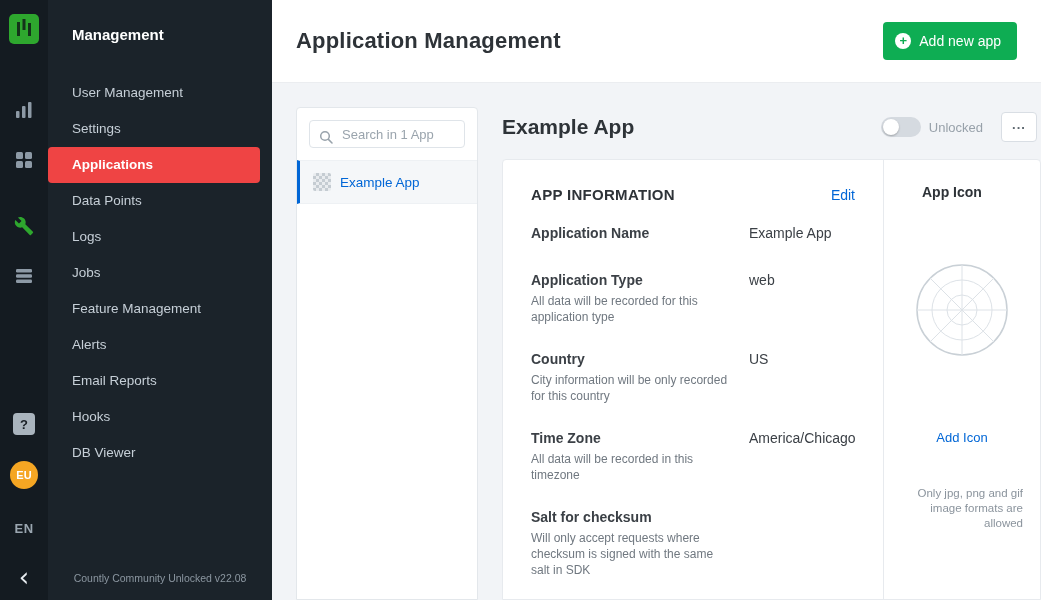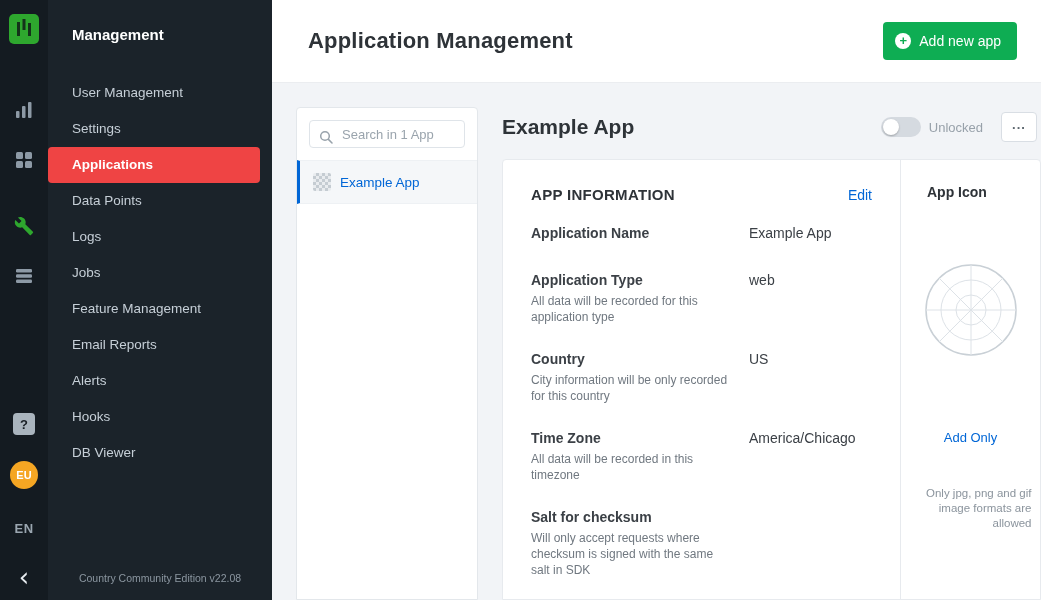--- a/index.html
+++ b/index.html
@@ -75,21 +75,21 @@
   .edit-link{margin-left:auto;color:#0166D6;font-size:14px;cursor:pointer;}
   .info-row{display:flex;margin-bottom:26px;}
   .row-left{width:218px;padding-right:16px;box-sizing:border-box;flex-shrink:0;}
   .row-label{font-size:14px;font-weight:700;color:#3b4046;margin-bottom:5px;}
   .row-desc{font-size:12px;color:#707880;line-height:16px;}
   .row-desc:empty{display:none;}
   .row-value{font-size:14px;color:#3b4046;}
   .row-value:empty{display:none;}
   .info-row.offset .row-value{}
 
-  .icon-panel{width:140px;flex-shrink:0;border-left:1px solid #e7eaee;padding:24px 16px;box-sizing:border-box;
+  .icon-panel{width:157px;flex-shrink:0;border-left:1px solid #e7eaee;padding:24px 28px;box-sizing:border-box;
               display:flex;flex-direction:column;align-items:center;gap:27px;}
   .icon-panel-heading{align-self:flex-start;padding-left:10px;font-size:14px;font-weight:700;color:#2e3338;}
   .big-icon{margin-top:36px;cursor:pointer;}
   .add-icon-link{margin-top:42px;color:#0166D6;font-size:13px;cursor:pointer;}
   .formats-note{margin-top:14px;font-size:11.5px;color:#8b949d;text-align:right;line-height:15px;width:122px;}
 </style>
 </head>
 <body>
 
 <div class="root">
@@ -138,30 +138,30 @@
 
   <nav class="menu">
     <div class="menu-title">Management</div>
     <div class="menu-item">User Management</div>
     <div class="menu-item">Settings</div>
     <div class="menu-item active">Applications</div>
     <div class="menu-item">Data Points</div>
     <div class="menu-item">Logs</div>
     <div class="menu-item">Jobs</div>
     <div class="menu-item">Feature Management</div>
+    <div class="menu-item">Alerts</div>
     <div class="menu-item">Email Reports</div>
-    <div class="menu-item">Alerts</div>
     <div class="menu-item">Hooks</div>
     <div class="menu-item">DB Viewer</div>
-    <div class="menu-footer">Country Community Edition v22.08</div>
+    <div class="menu-footer">Countly Community Unlocked v22.08</div>
   </nav>
 
   <main class="main">
     <header class="topbar">
-      <h1 class="page-title" style="margin:12px;">Application Management</h1>
+      <h1 class="page-title" style="margin:0;">Application Management</h1>
       <button class="add-btn">
         <span class="plus">+</span>
         <span>Add new app</span>
       </button>
     </header>
 
     <section class="content">
 
       <div class="apps-card">
         <div class="search-wrap">
@@ -245,21 +245,21 @@
               <svg width="94" height="94" viewBox="0 0 94 94">
                 <circle cx="47" cy="47" r="45" fill="#ffffff" stroke="#c9d0d6" stroke-width="1.5"></circle>
                 <circle cx="47" cy="47" r="30" fill="none" stroke="#dde2e7"></circle>
                 <circle cx="47" cy="47" r="15" fill="none" stroke="#dde2e7"></circle>
                 <line x1="47" y1="2" x2="47" y2="92" stroke="#dde2e7"></line>
                 <line x1="2" y1="47" x2="92" y2="47" stroke="#dde2e7"></line>
                 <line x1="15.2" y1="15.2" x2="78.8" y2="78.8" stroke="#dde2e7"></line>
                 <line x1="78.8" y1="15.2" x2="15.2" y2="78.8" stroke="#dde2e7"></line>
               </svg>
             </div>
-            <div class="add-icon-link">Add Only</div>
+            <div class="add-icon-link">Add Icon</div>
             <div class="formats-note">Only jpg, png and gif image formats are allowed</div>
           </div>
         </div>
       </div>
 
     </section>
   </main>
 </div>
 
 </body></html>

